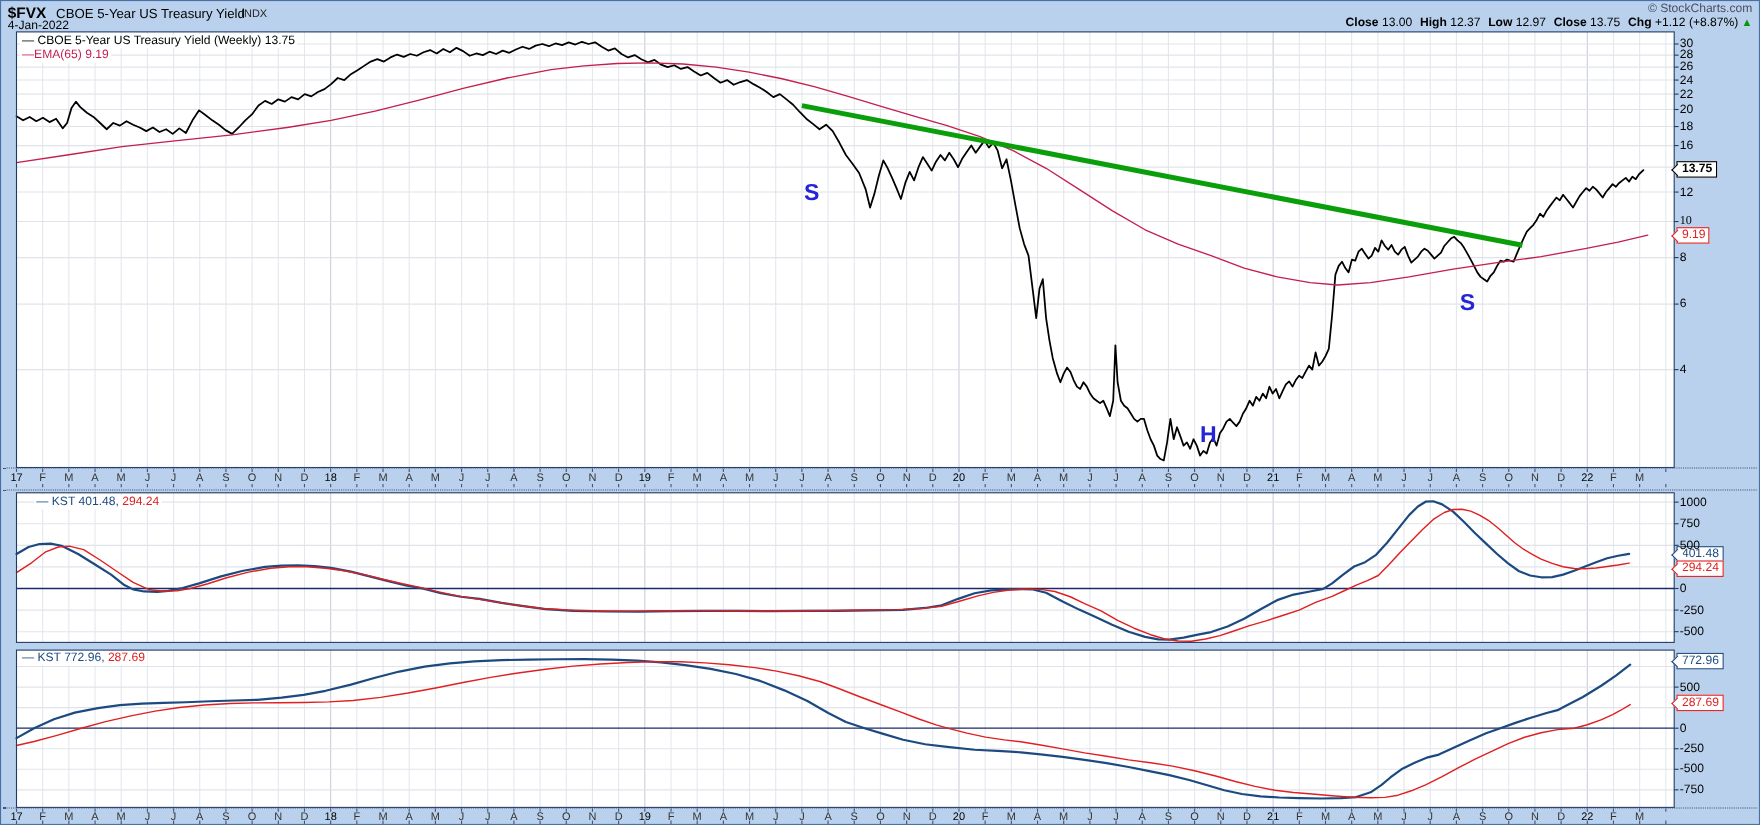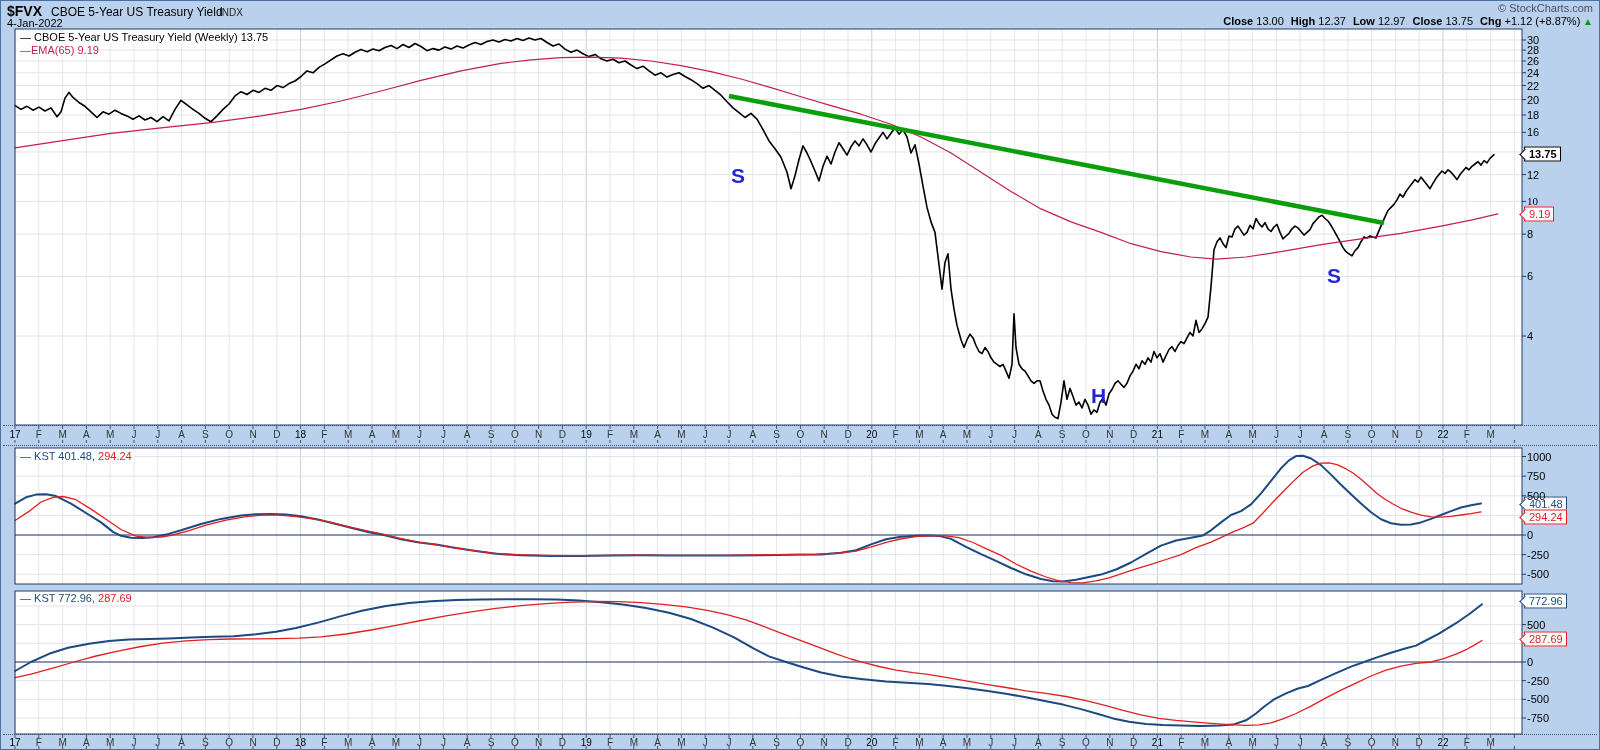--- a/index.html
+++ b/index.html
@@ -562,21 +562,21 @@
   <div class="abs credit" style="right:6px;top:1px;">© StockCharts.com</div>
   <div class="abs ohlc" style="right:6px;top:14px;" id="ohlc-row"><b>Close</b><span> 13.00</span><b>High</b><span> 12.37</span><b>Low</b><span> 12.97</span><b>Close</b><span> 13.75</span><b>Chg</b><span> +1.12 (+8.87%)</span><span class="arr"> ▲</span></div>
 
   <div class="abs legend lg-black" style="left:17px;top:30px;">— CBOE 5-Year US Treasury Yield (Weekly) 13.75</div>
   <div class="abs legend lg-ema" style="left:17px;top:43px;">—EMA(65) 9.19</div>
 
   <div class="abs shs" style="left:730px;top:163px;">S</div>
   <div class="abs shs" style="left:1090px;top:383px;">H</div>
   <div class="abs shs" style="left:1326px;top:263px;">S</div>
 
-  <div class="abs legend" style="left:17px;top:449px;text-align:right;"><span class="lg-navy">— KST 401.48,</span><span class="lg-red"> 294.24</span></div>
+  <div class="abs legend" style="left:30px;top:449px;text-align:right;"><span class="lg-navy">— KST 401.48,</span><span class="lg-red"> 294.24</span></div>
   <div class="abs legend" style="left:17px;top:591px;"><span class="lg-navy">— KST 772.96,</span><span class="lg-red"> 287.69</span></div>
 
   <div class="marker m-black" style="top:153px;">13.75</div>
   <div class="marker m-red" style="top:213px;">9.19</div>
   <div class="marker m-navy" style="top:503px;">401.48</div>
   <div class="marker m-red" style="top:516px;">294.24</div>
   <div class="marker m-navy" style="top:600px;">772.96</div>
   <div class="marker m-red" style="top:638px;">287.69</div>
 
   <div class="date-strip" style="top:424px;height:19px;" id="strip1">

